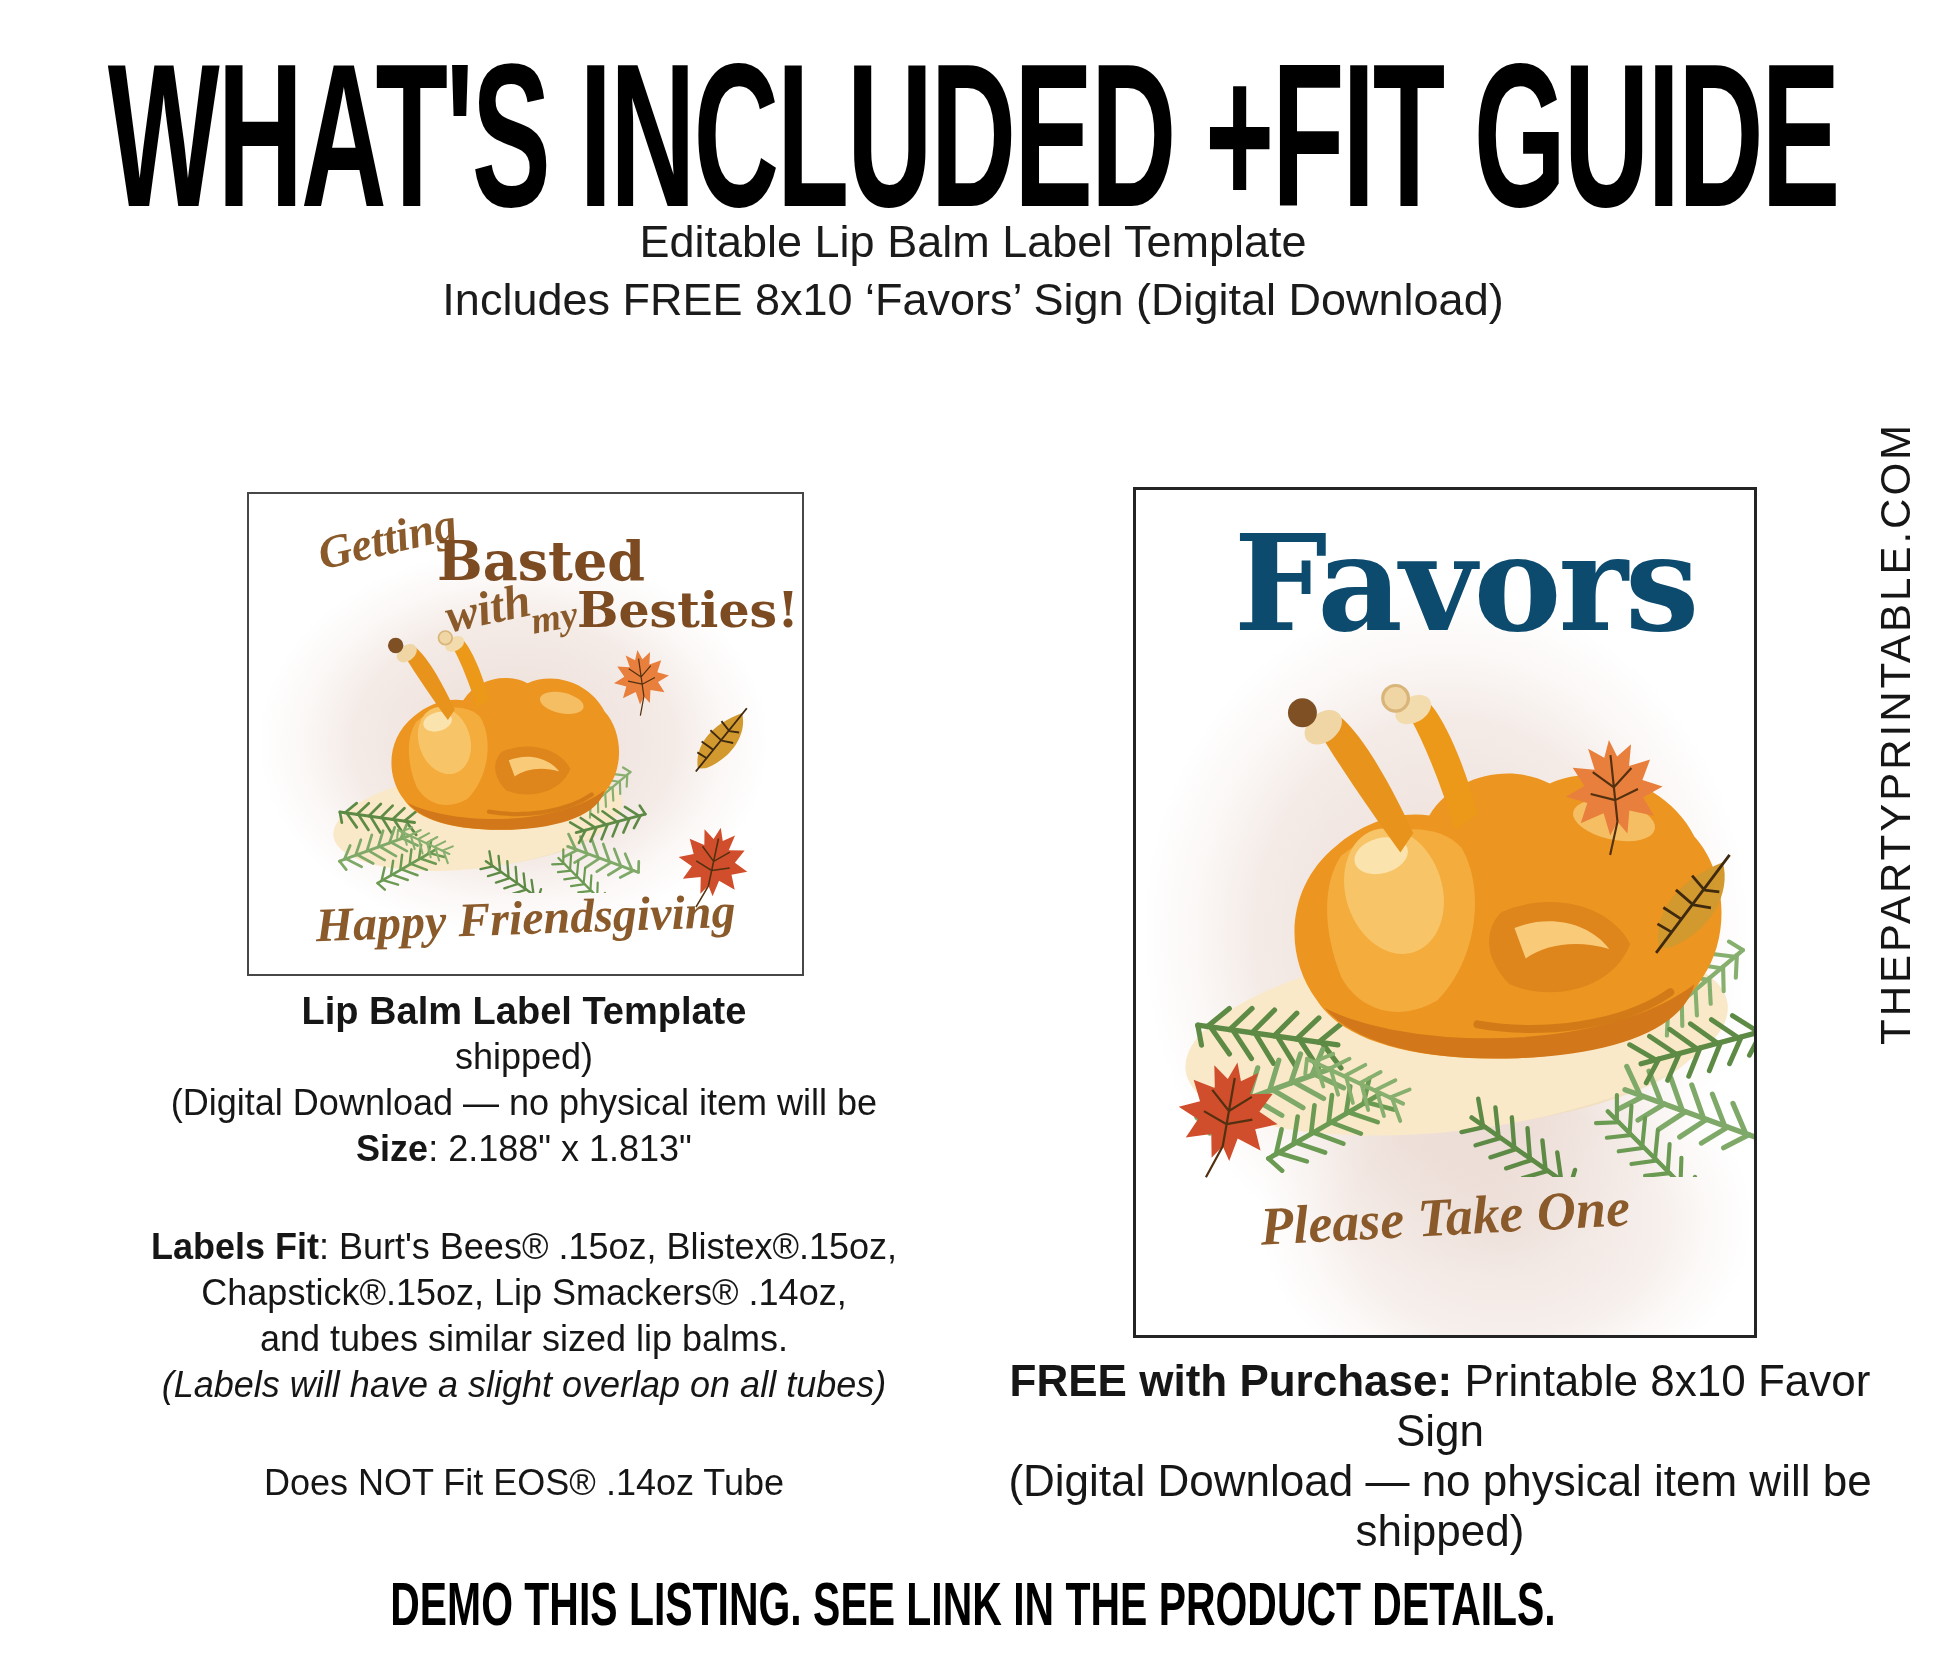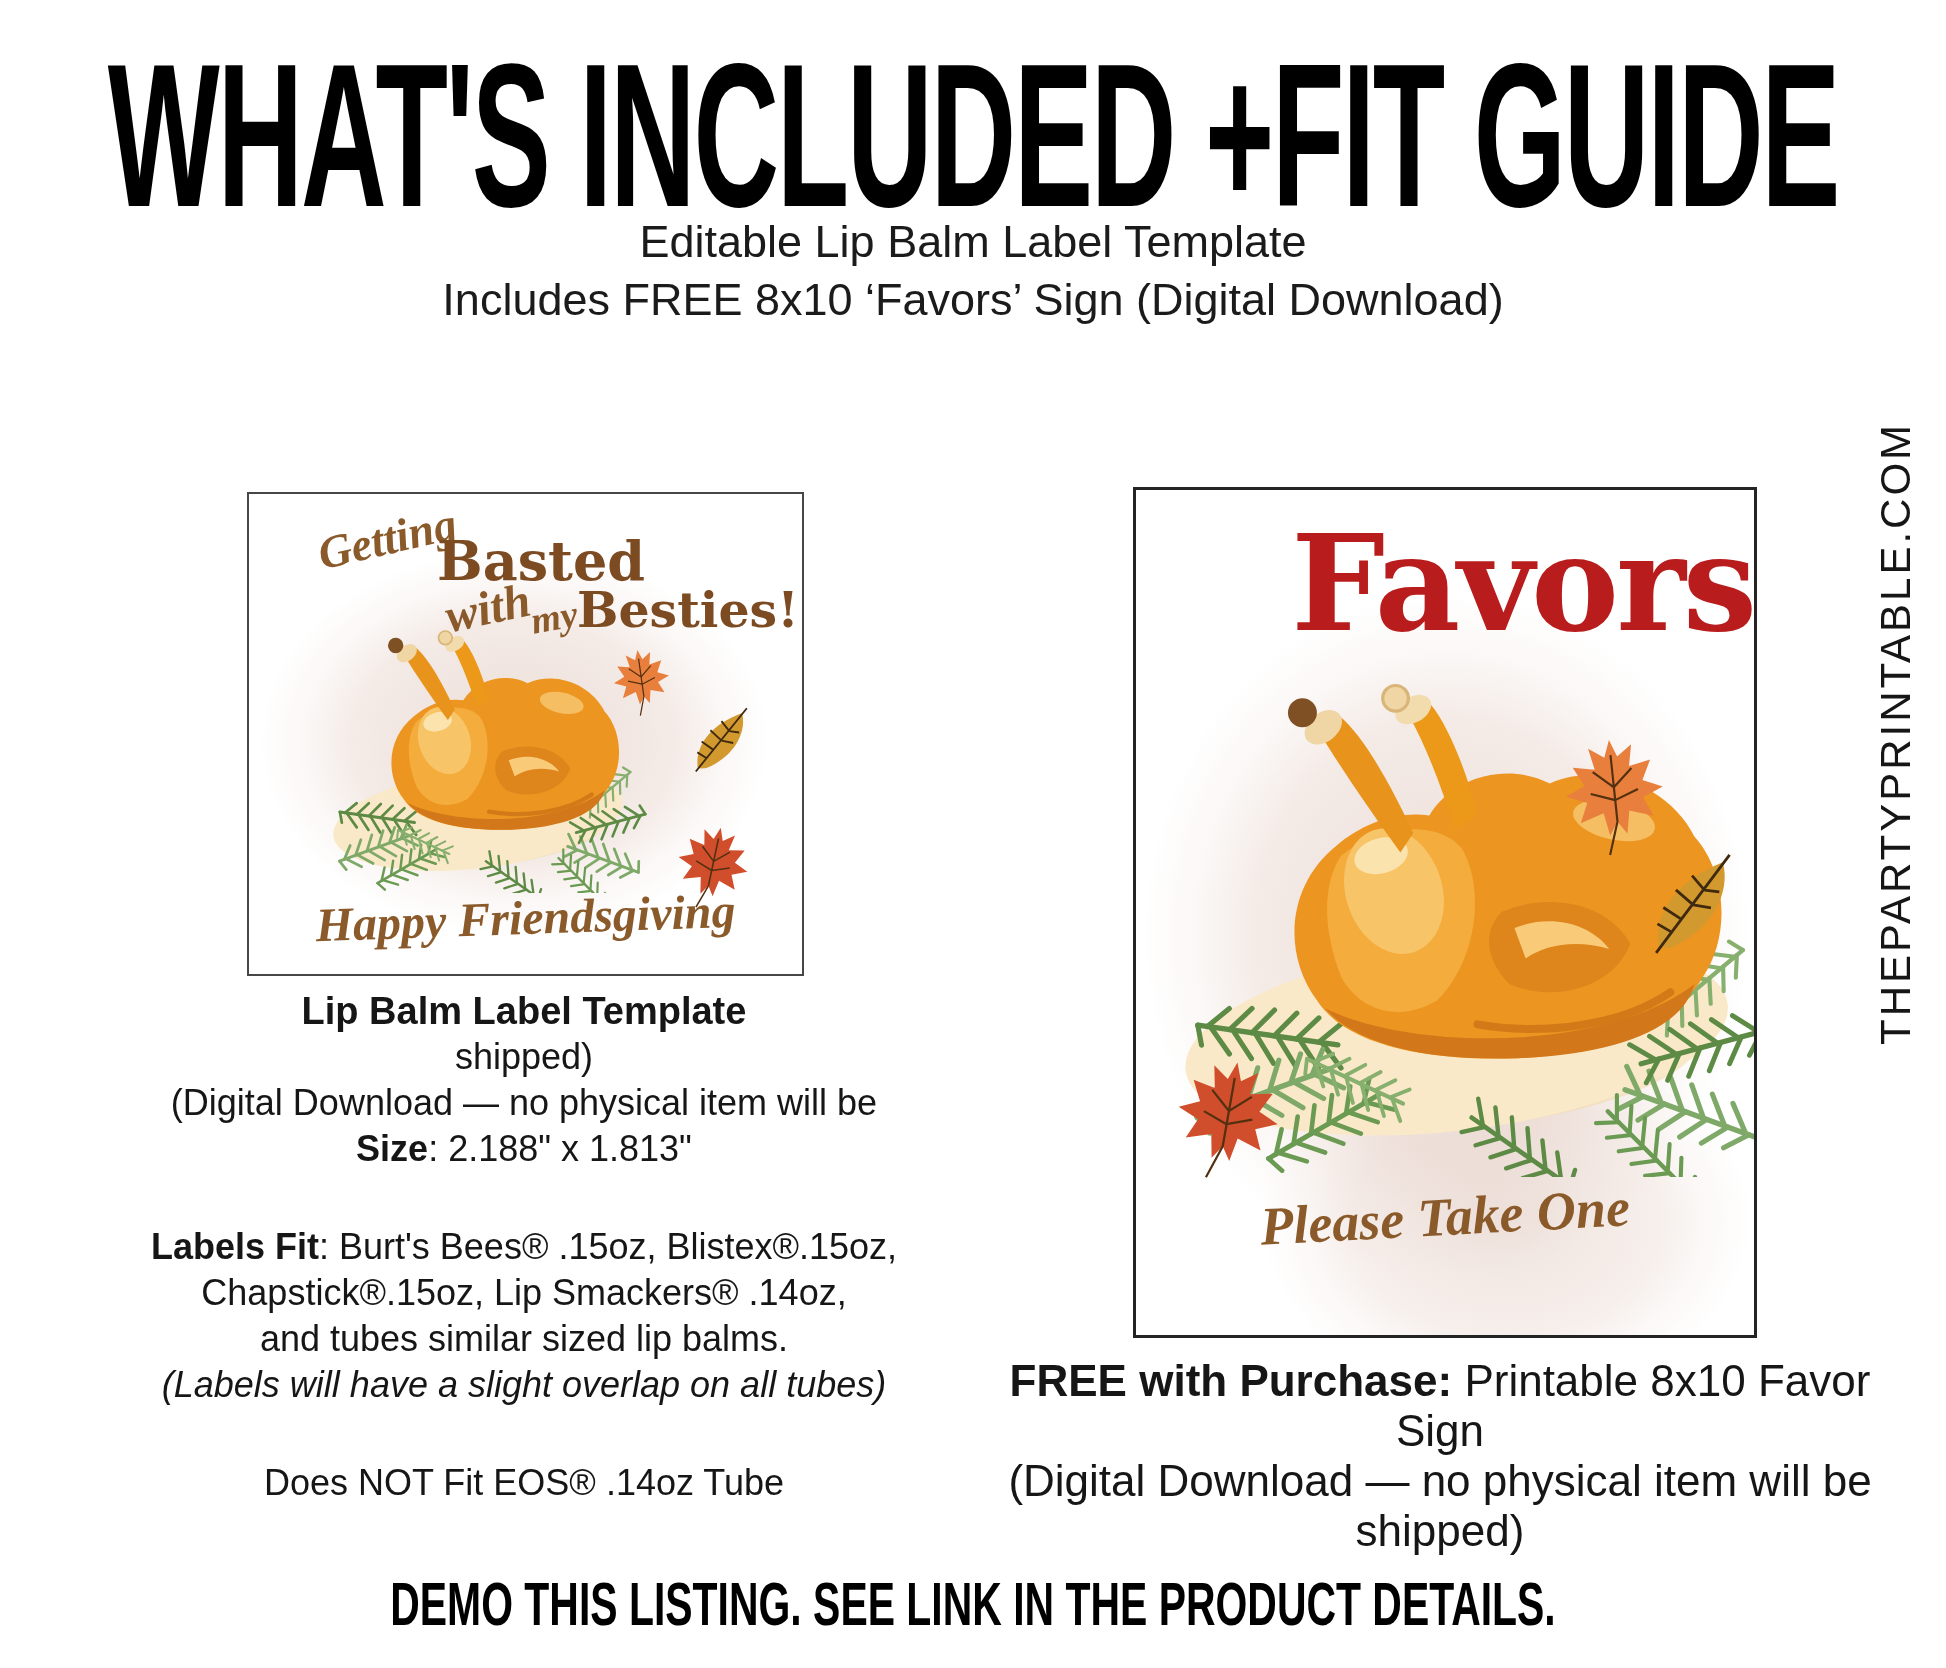--- a/index.html
+++ b/index.html
@@ -39,23 +39,23 @@
           position:absolute;line-height:1;white-space:nowrap;}
   .serifbold{font-family:"DejaVu Serif",serif;font-weight:700;color:#7C4B22;
              position:absolute;line-height:1;white-space:nowrap;}
   .lc-getting{left:68px;top:22px;font-size:46px;transform:rotate(-13deg);}
   .lc-basted{left:188px;top:40px;font-size:54px;}
   .lc-with{left:196px;top:90px;font-size:48px;transform:rotate(-12deg);}
   .lc-my{left:282px;top:104px;font-size:38px;transform:rotate(-10deg);}
   .lc-besties{left:328px;top:92px;font-size:49px;}
   .lc-happy{left:0;right:0;top:400px;font-size:48px;text-align:center;transform:rotate(-2deg);}
 
-  .sc-favors{position:absolute;top:28px;left:0;right:0;text-align:right;line-height:1;
+  .sc-favors{position:absolute;top:28px;left:0;right:0;text-align:center;line-height:1;
              font-family:"DejaVu Serif",serif;font-weight:700;font-size:132px;letter-spacing:-3px;
-             color:#b91c1c;margin-left:40px;}
+             color:#0c4a6e;margin-left:40px;}
   .sc-please{left:0;right:0;top:700px;font-size:54px;text-align:center;transform:rotate(-3deg);}
 
   
   .caption{position:absolute;text-align:center;font-size:36px;line-height:46px;color:#161616;}
   .cap-left{left:88px;top:988px;width:872px;}
   .cap-right{left:960px;top:1356px;width:960px;font-size:44px;line-height:50px;}
   .cap-head{font-weight:700;font-size:38px;}
   .b{font-weight:700;}
   .it{font-style:italic;}
   .gap-top{margin-top:52px;text-align:center;}

